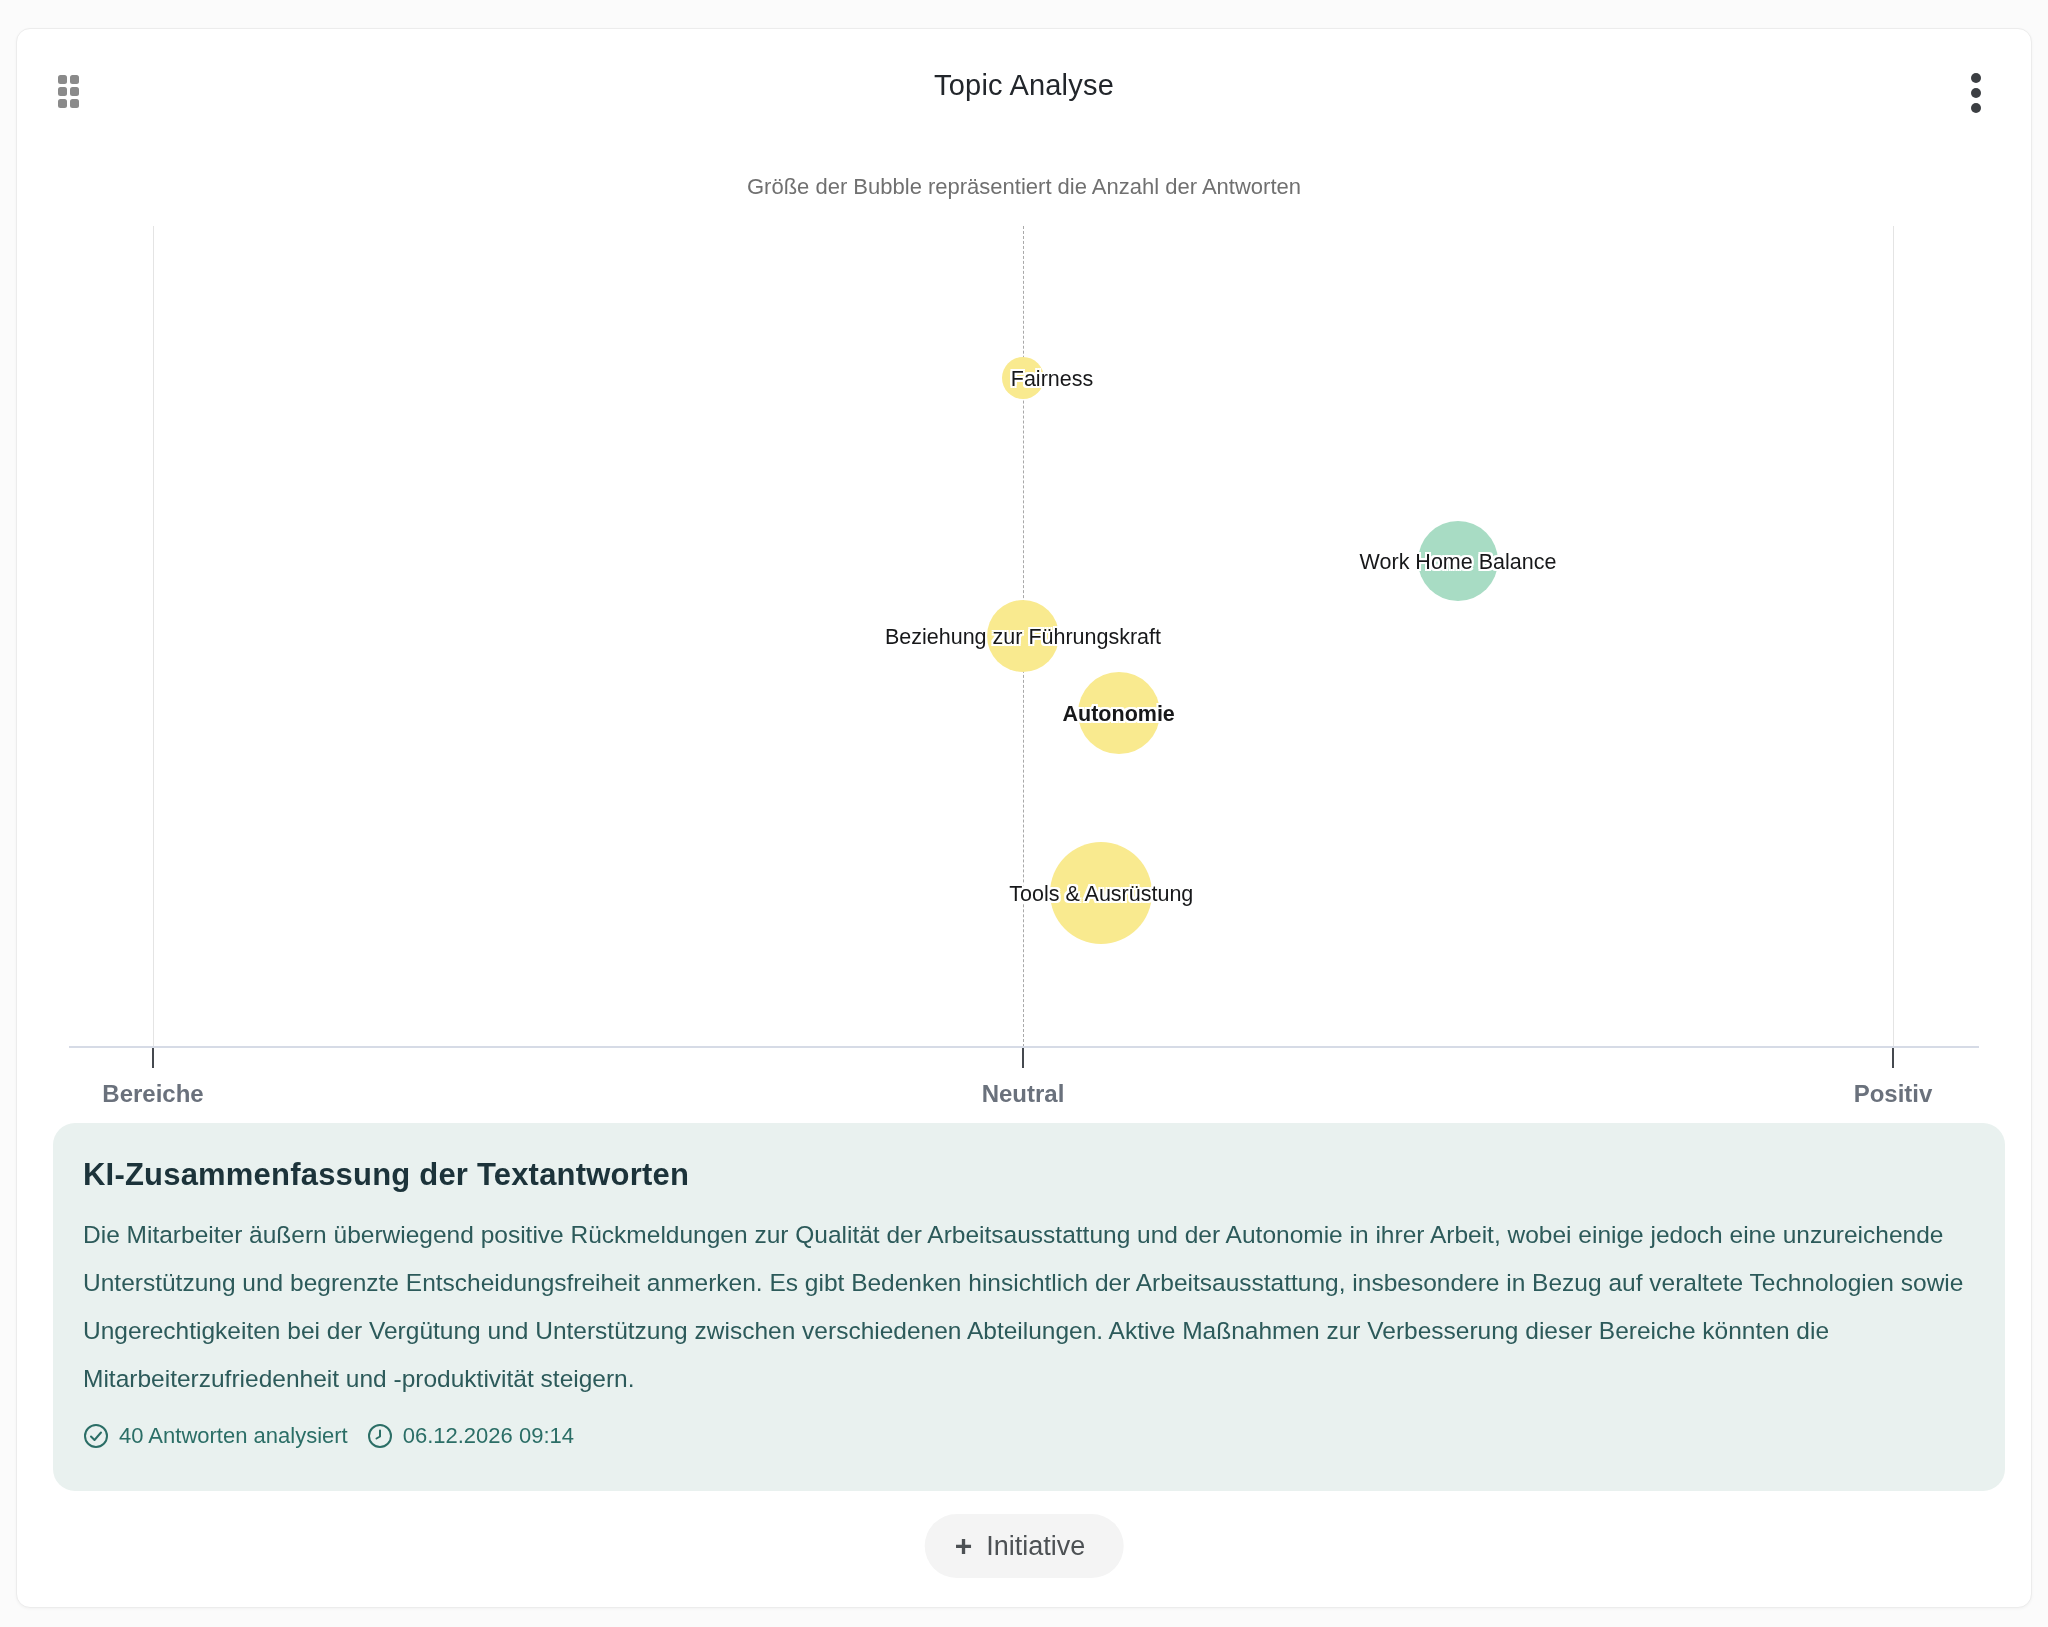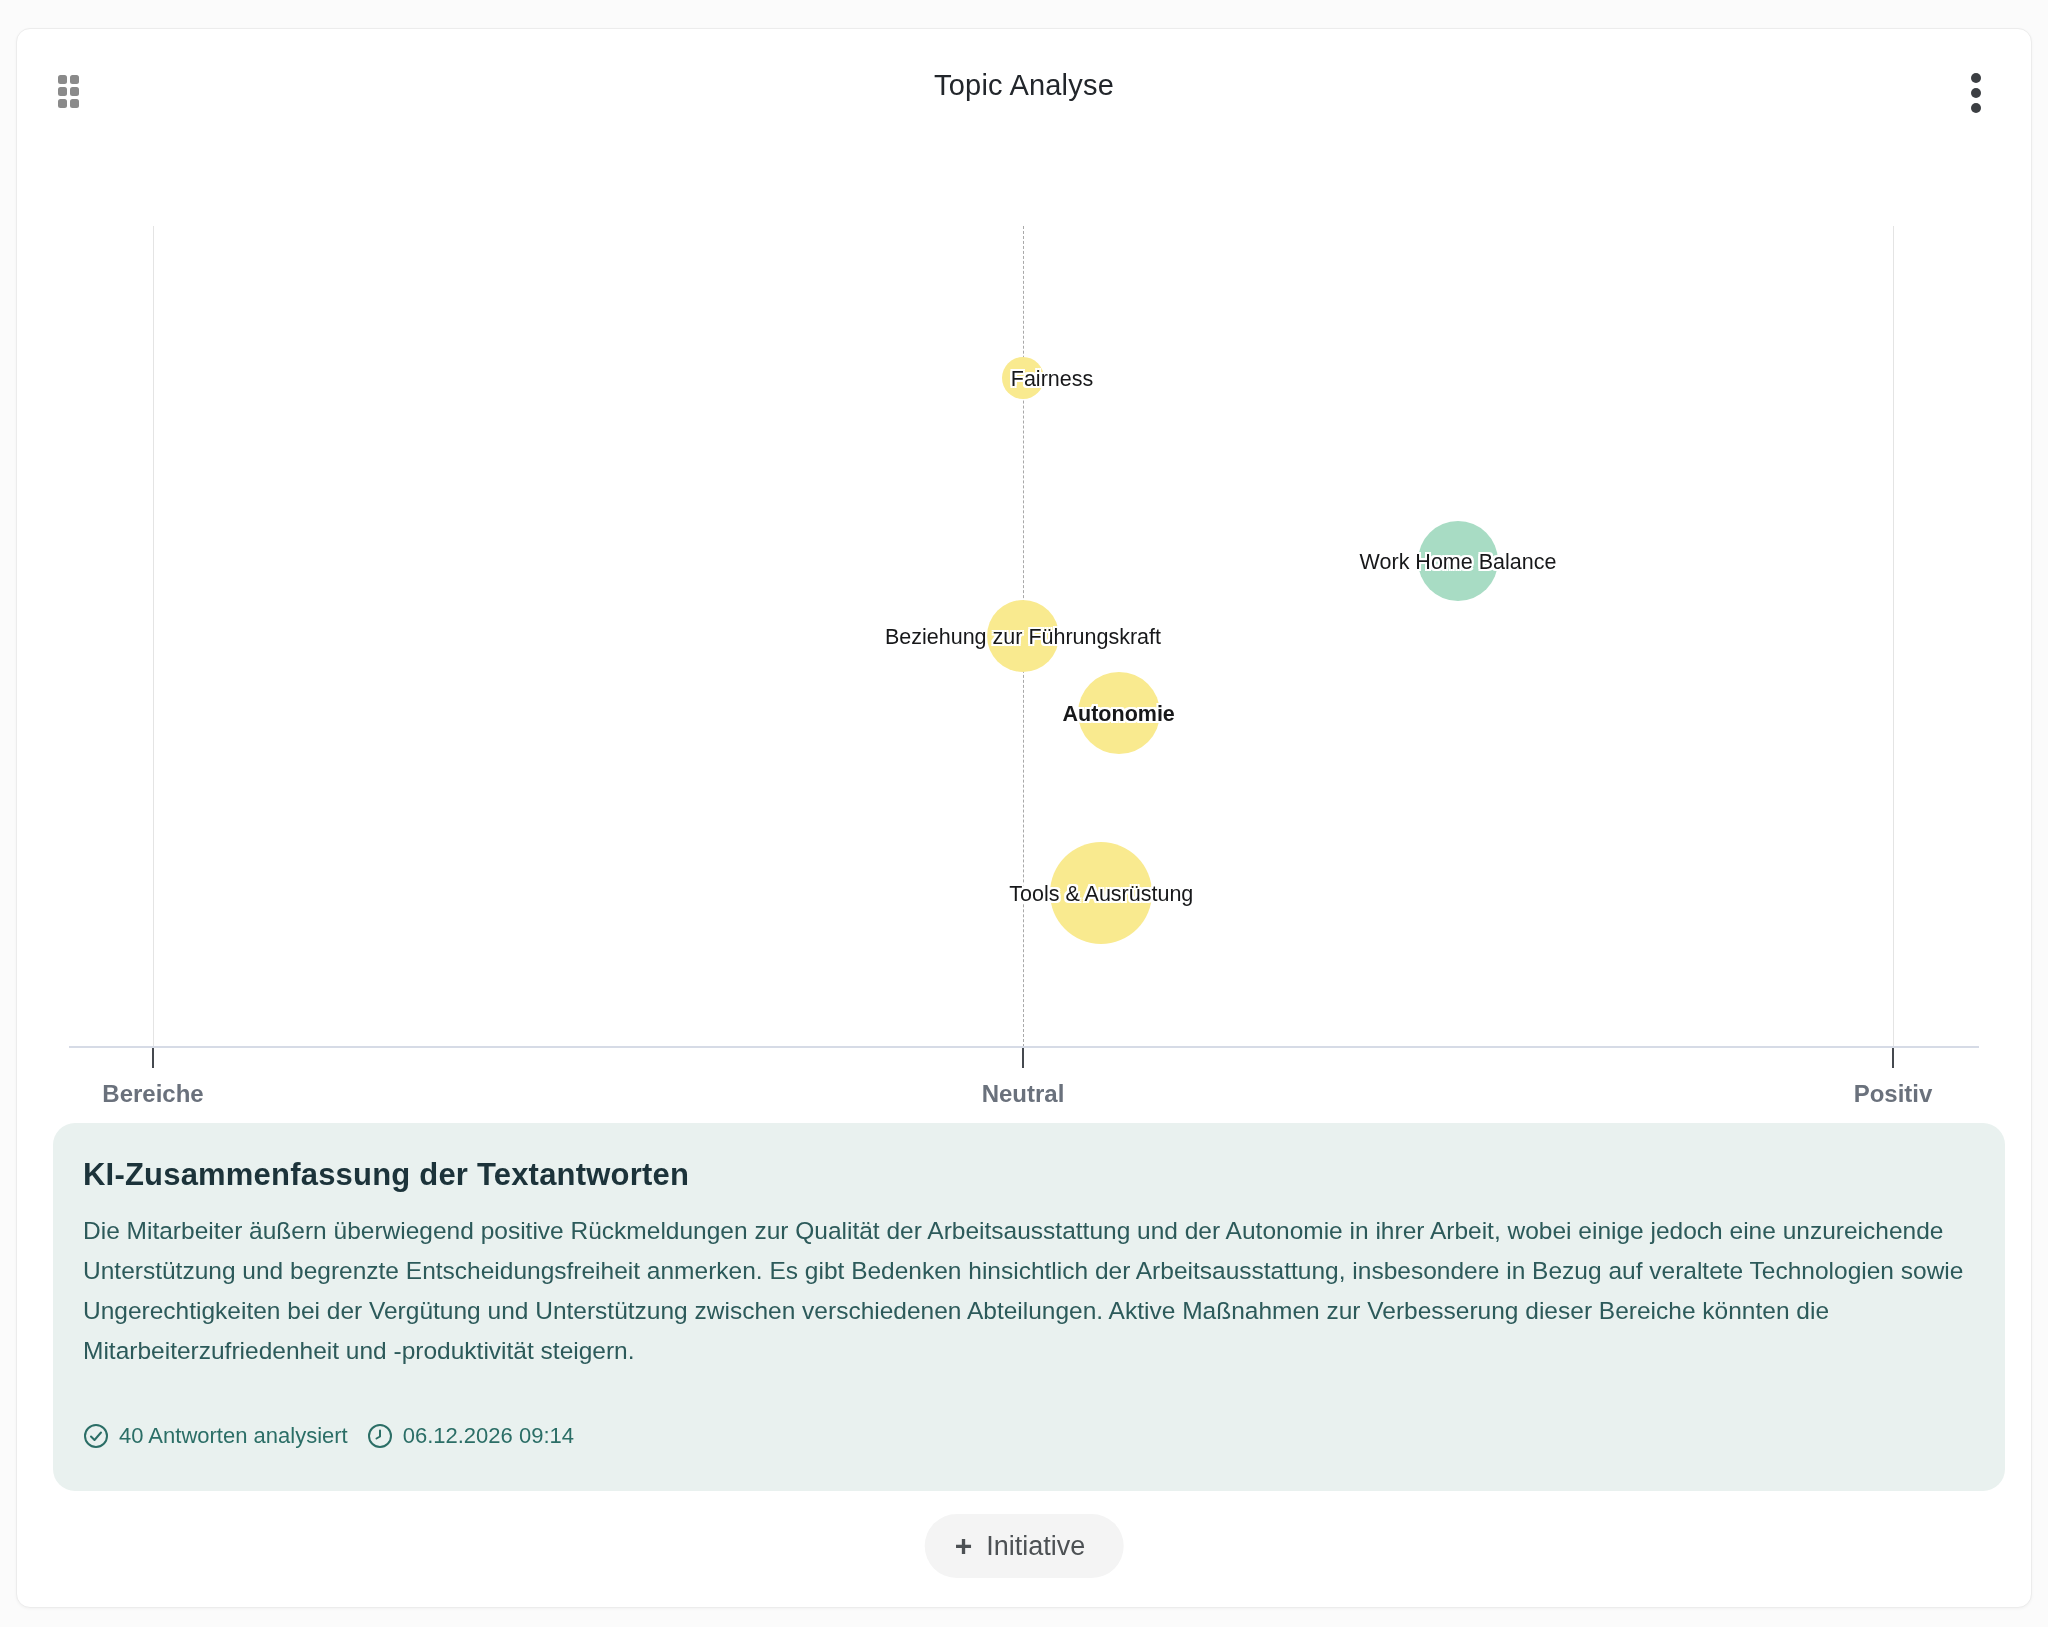--- a/index.html
+++ b/index.html
@@ -39,21 +39,21 @@
   .bubble { position:absolute; border-radius:50%; cursor:pointer; }
   .bubble-label { position:absolute; transform:translate(-50%,-50%); white-space:nowrap;
     font-size:21.5px; font-weight:500; color:#17181a; pointer-events:none;
     text-shadow:-2px -2px 0 #fff, 2px -2px 0 #fff, -2px 2px 0 #fff, 2px 2px 0 #fff,
                  0 -2px 0 #fff, 0 2px 0 #fff, -2px 0 0 #fff, 2px 0 0 #fff; }
 
   
   .summary { position:absolute; left:36px; top:1094px; width:1952px; height:368px;
     background:#e9f1ef; border-radius:22px; padding:34px 30px 0 30px; }
   .summary h2 { font-size:31px; font-weight:600; color:#1c333a; letter-spacing:0.2px; }
-  .summary p { margin-top:18px; font-size:24.5px; line-height:40px; color:#2c5a5a; width:1890px; }
+  .summary p { margin-top:18px; font-size:24.5px; line-height:48px; color:#2c5a5a; width:1890px; }
   .summary-meta { position:absolute; left:30px; top:300px; display:flex; align-items:center; gap:19px;
     font-size:22px; color:#2b6e66; }
   .meta-item { display:flex; align-items:center; gap:10px; }
   .meta-item svg { display:block; }
 
   
   .initiative-btn { position:absolute; left:50%; top:1485px; transform:translateX(-50%);
     height:64px; padding:0 38px 0 30px; border:none; border-radius:32px; background:#f4f4f4;
     display:flex; align-items:center; gap:14px; cursor:pointer;
     font-family:"Liberation Sans", sans-serif; font-size:27px; color:#4d5154; }
@@ -73,20 +73,21 @@
         <span></span>
         <span></span>
     </div>
     <div class="widget-title">Topic Analyse</div>
     <div class="kebab">
         <i></i>
         <i></i>
         <i></i>
       </div>
 
+    <div class="chart-subtitle">Größe der Bubble repräsentiert die Anzahl der Antworten</div>
 
     <div id="plot">
       <div class="vline solid" style="left:136px;"></div>
       <div class="vline dashed" style="left:1006px;"></div>
       <div class="vline solid" style="left:1876px;"></div>
       <div class="axis-line"></div>
       <div class="tick" style="left:135px;"></div>
       <div class="tick" style="left:1005px;"></div>
       <div class="tick" style="left:1875px;"></div>
       <div class="axis-label" style="left:136px;">Bereiche</div>

